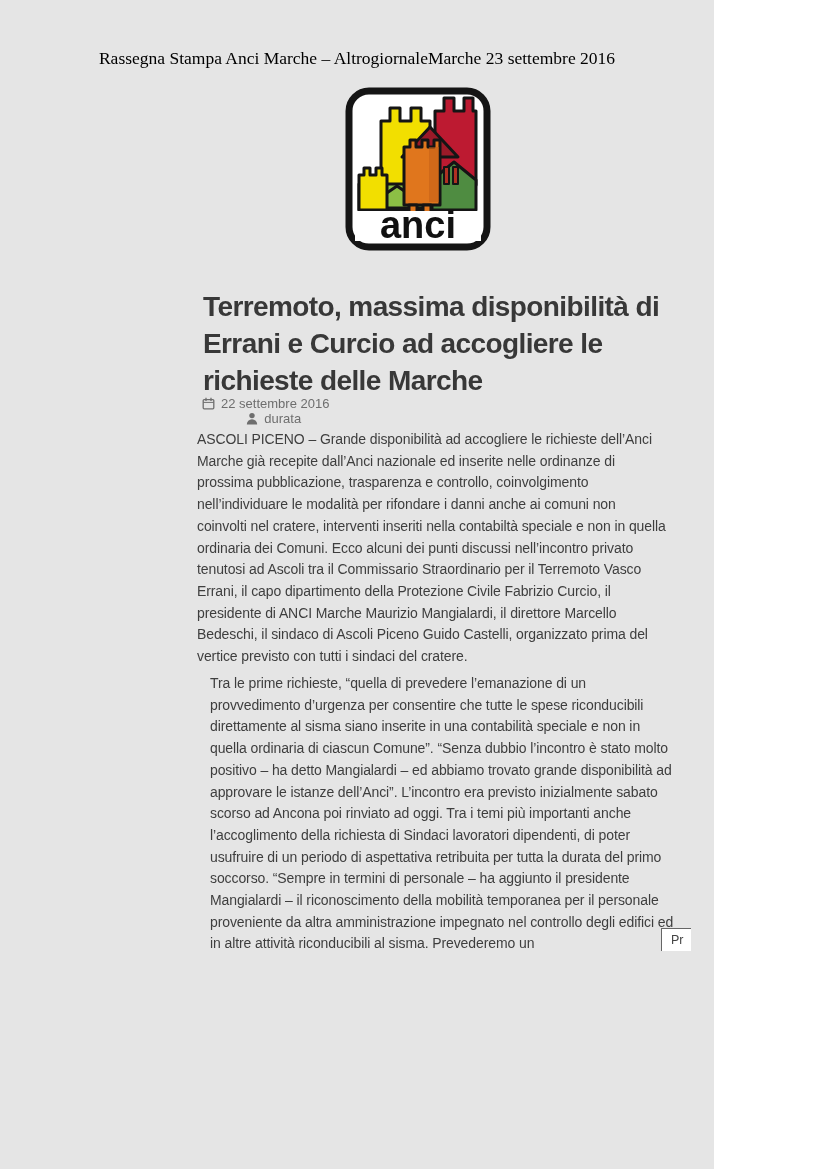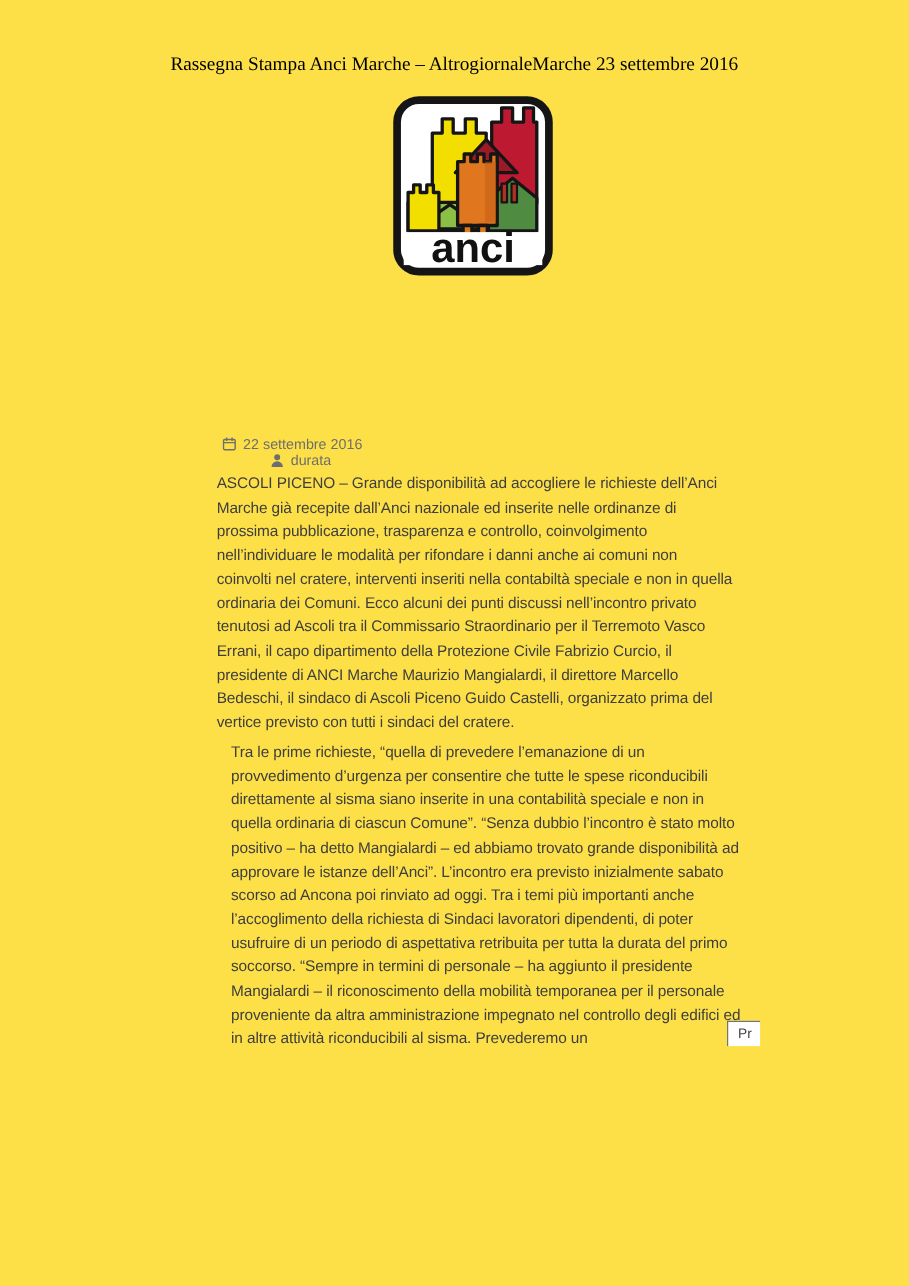--- a/index.html
+++ b/index.html
@@ -1,35 +1,35 @@
 <!DOCTYPE html>
 <html><head>
 <meta charset="utf-8">
 <style>
   html, body { margin: 0; padding: 0; background: #ffffff; }
   .page {
     position: relative;
-    width: 826px;
+    width: 714px;
     height: 1169px;
-    background: #fde047;
+    background: #e5e5e5;
     overflow: hidden;
     font-family: "Liberation Sans", "DejaVu Sans", sans-serif;
     text-decoration: underline;
   }
   .doc-header {
     position: absolute;
     top: 48px; left: 0; width: 100%;
     text-align: center;
     font-family: "Liberation Serif", "DejaVu Serif", serif;
     font-size: 17.5px;
     color: #000000;
   }
   .logo-wrap {
     position: absolute;
-    left: 357px; top: 87px;
+    left: 345px; top: 87px;
     width: 146px; height: 164px;
   }
   .logo-wrap svg { display: block; width: 100%; height: 100%; }
   .article-title {
     position: absolute;
     left: 203px; top: 288px;
     width: 472px;
     font-size: 28px;
     font-weight: bold;
     letter-spacing: -0.6px;
@@ -117,20 +117,21 @@
         <rect x="78" y="118" width="8" height="12" fill="#e0761d"></rect>
 
         <path d="M14,123 V88 h5 v-7 h6 v7 h6 v-7 h6 v7 h5 V123 Z" fill="#f2df00"></path>
       </g>
       <rect x="10" y="124" width="126" height="30" fill="#ffffff"></rect>
       <path d="M84,60 h10 v55 h-10 Z" fill="#c35f15" opacity="0.55"></path>
       <text x="73" y="151" text-anchor="middle" font-family="Liberation Sans, DejaVu Sans, sans-serif" font-size="38" font-weight="bold" fill="#111111">anci</text>
     </svg>
   </div>
 
+  <h1 class="article-title">Terremoto, massima disponibilità di Errani e Curcio ad accogliere le richieste delle Marche</h1>
 
   <div class="article-meta">
     <span class="meta-item">
       <svg width="13" height="13" viewBox="0 0 13 13">
         <rect x="1.2" y="2.6" width="10.6" height="9.2" rx="1" fill="none" stroke="#6e6e6e" stroke-width="1.3"></rect>
         <line x1="4" y1="0.8" x2="4" y2="4" stroke="#6e6e6e" stroke-width="1.3"></line>
         <line x1="9" y1="0.8" x2="9" y2="4" stroke="#6e6e6e" stroke-width="1.3"></line>
         <line x1="1.2" y1="5.4" x2="11.8" y2="5.4" stroke="#6e6e6e" stroke-width="1"></line>
       </svg>
       <span>22 settembre 2016</span>

